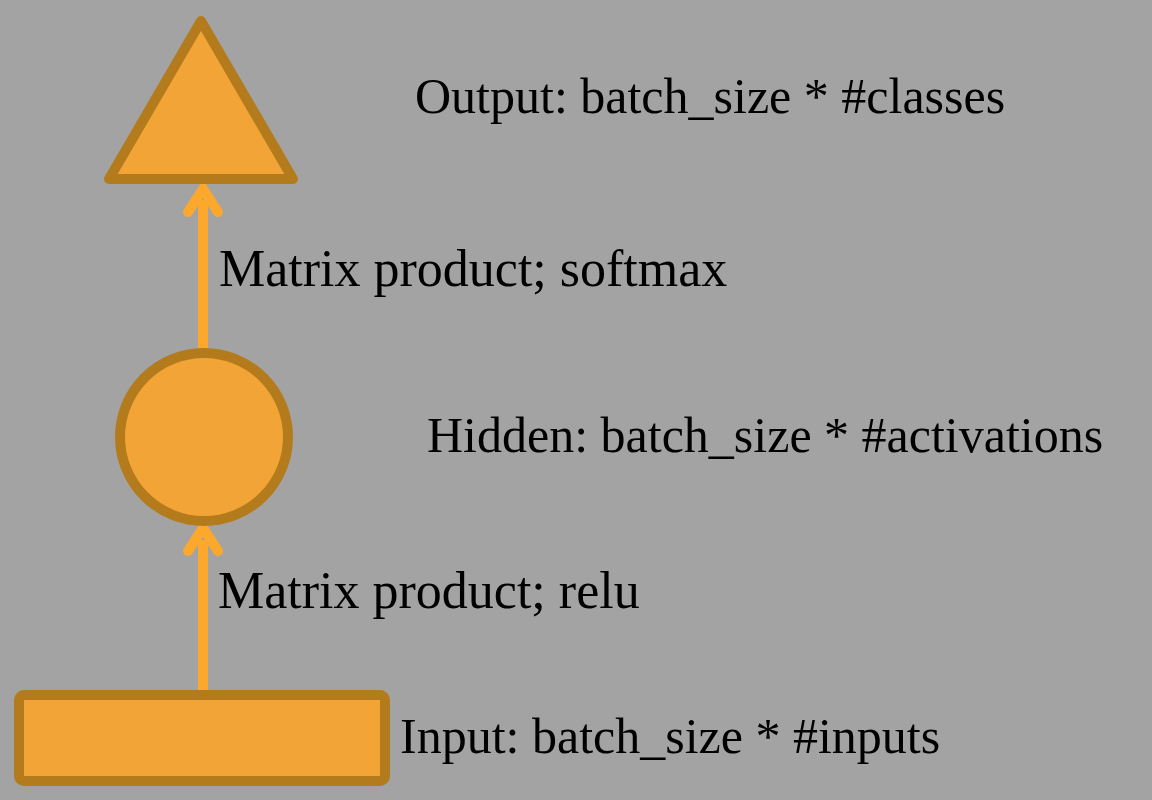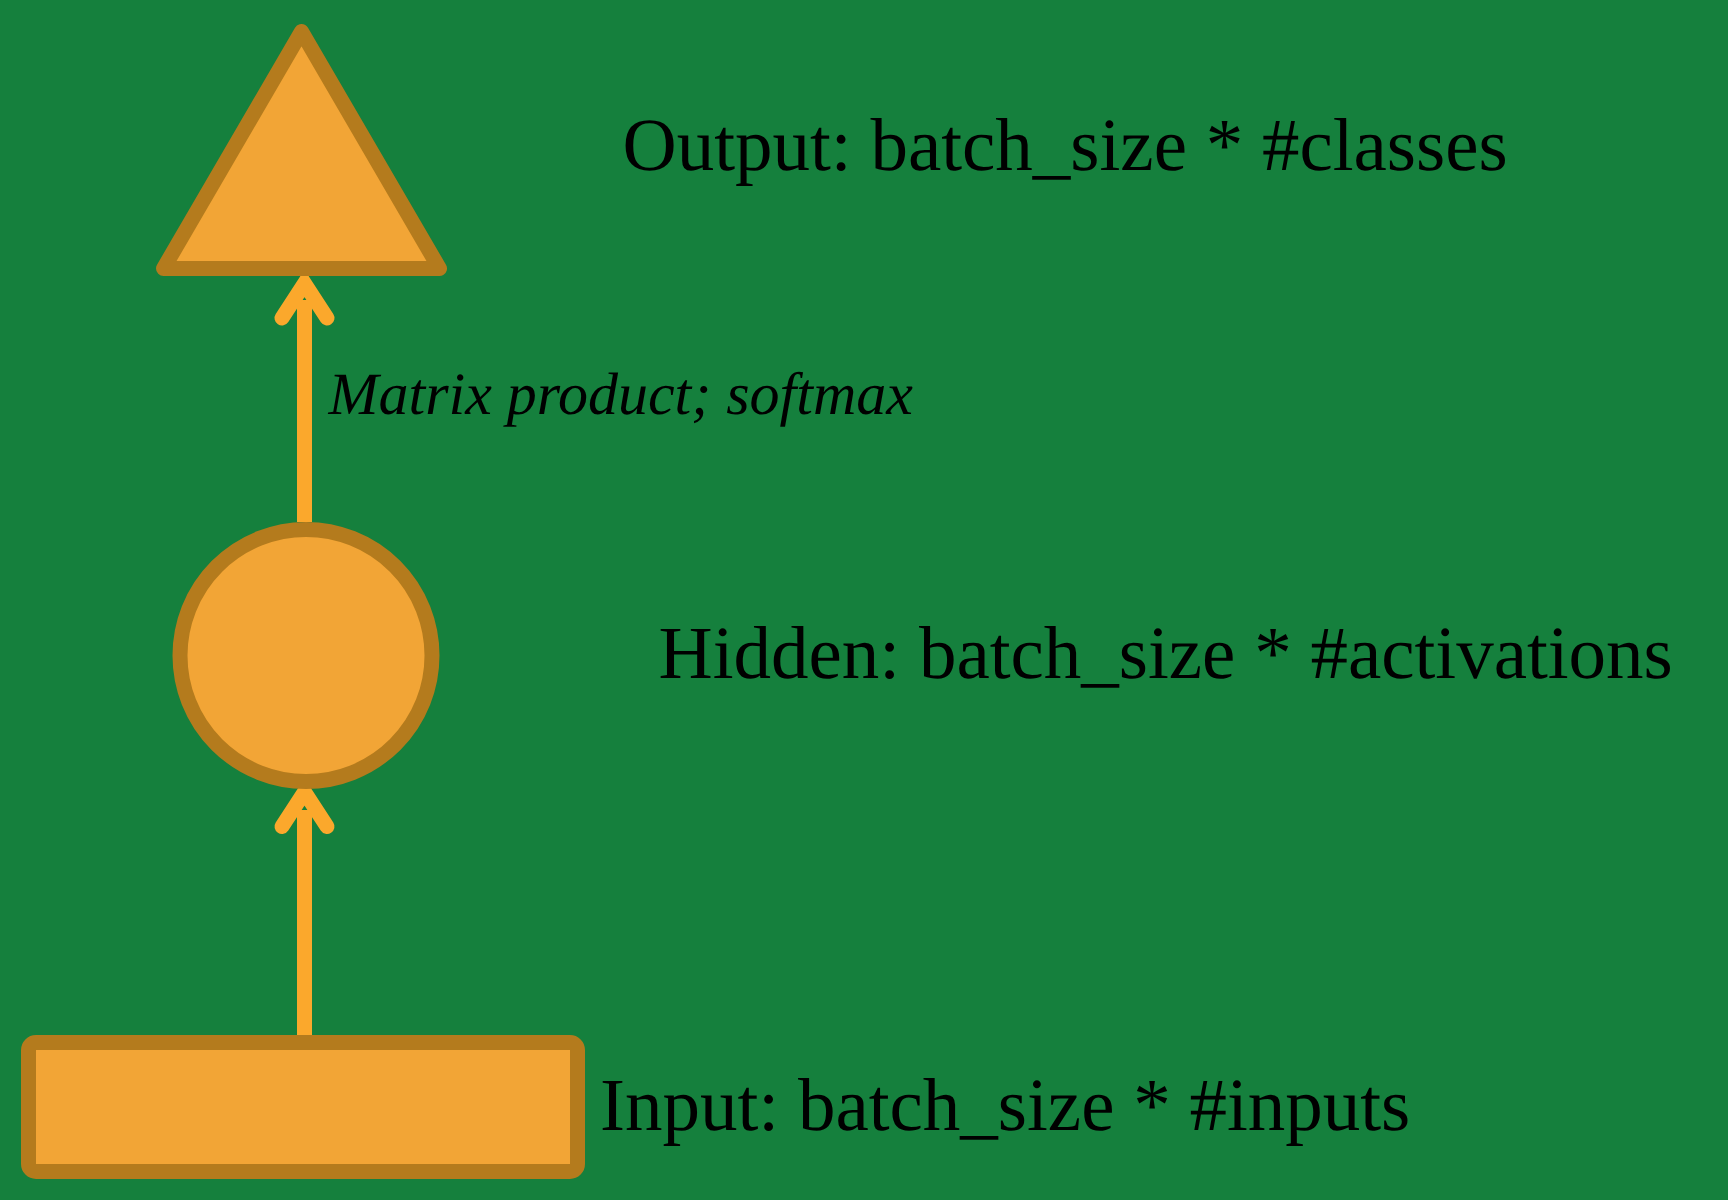--- a/index.html
+++ b/index.html
@@ -8,39 +8,38 @@
     width: 1152px;
     height: 800px;
     overflow: hidden;
     background: #ffffff;
     font-family: "Liberation Serif", "DejaVu Serif", serif;
   }
   .canvas {
     position: relative;
     width: 1152px;
     height: 800px;
-    background: #15803d;
+    background: #a3a3a3;
   }
   .gfx {
     position: absolute;
     left: 0;
     top: 0;
   }
   .label {
     position: absolute;
     color: #000000;
     font-size: 50px;
     line-height: 1;
     white-space: nowrap;
   }
   .edge-label {
     position: absolute;
     color: #000000;
-    font-size: 40px;
-    font-style: italic;
+    font-size: 52px;
     line-height: 1;
     white-space: nowrap;
   }
 </style>
 </head>
 <body>
 
 <div class="canvas">
 
   <svg class="gfx" width="1152" height="800" viewBox="0 0 1152 800">
@@ -57,20 +56,21 @@
 
     <polygon points="201,21 293,179 109,179" stroke-width="10" stroke-linejoin="round" fill="#F2A536" stroke="#B47B1D"></polygon>
 
     <circle cx="204" cy="437" r="84" stroke-width="10" fill="#F2A536" stroke="#B47B1D"></circle>
 
     <rect x="19" y="695" width="366" height="86" rx="5" stroke-width="10" stroke-linejoin="round" fill="#F2A536" stroke="#B47B1D"></rect>
   </svg>
 
   <div class="label" style="left:415px; top:71px;">Output: batch_size * #classes</div>
 
-  <div class="label" style="left:439px; top:410px;">Hidden: batch_size * #activations</div>
+  <div class="label" style="left:427px; top:410px;">Hidden: batch_size * #activations</div>
 
   <div class="label" style="left:400px; top:711px;">Input: batch_size * #inputs</div>
 
   <div class="edge-label" style="left:219px; top:243px;">Matrix product; softmax</div>
 
+  <div class="edge-label" style="left:218px; top:565px;">Matrix product; relu</div>
 
 </div>
 
 </body></html>

